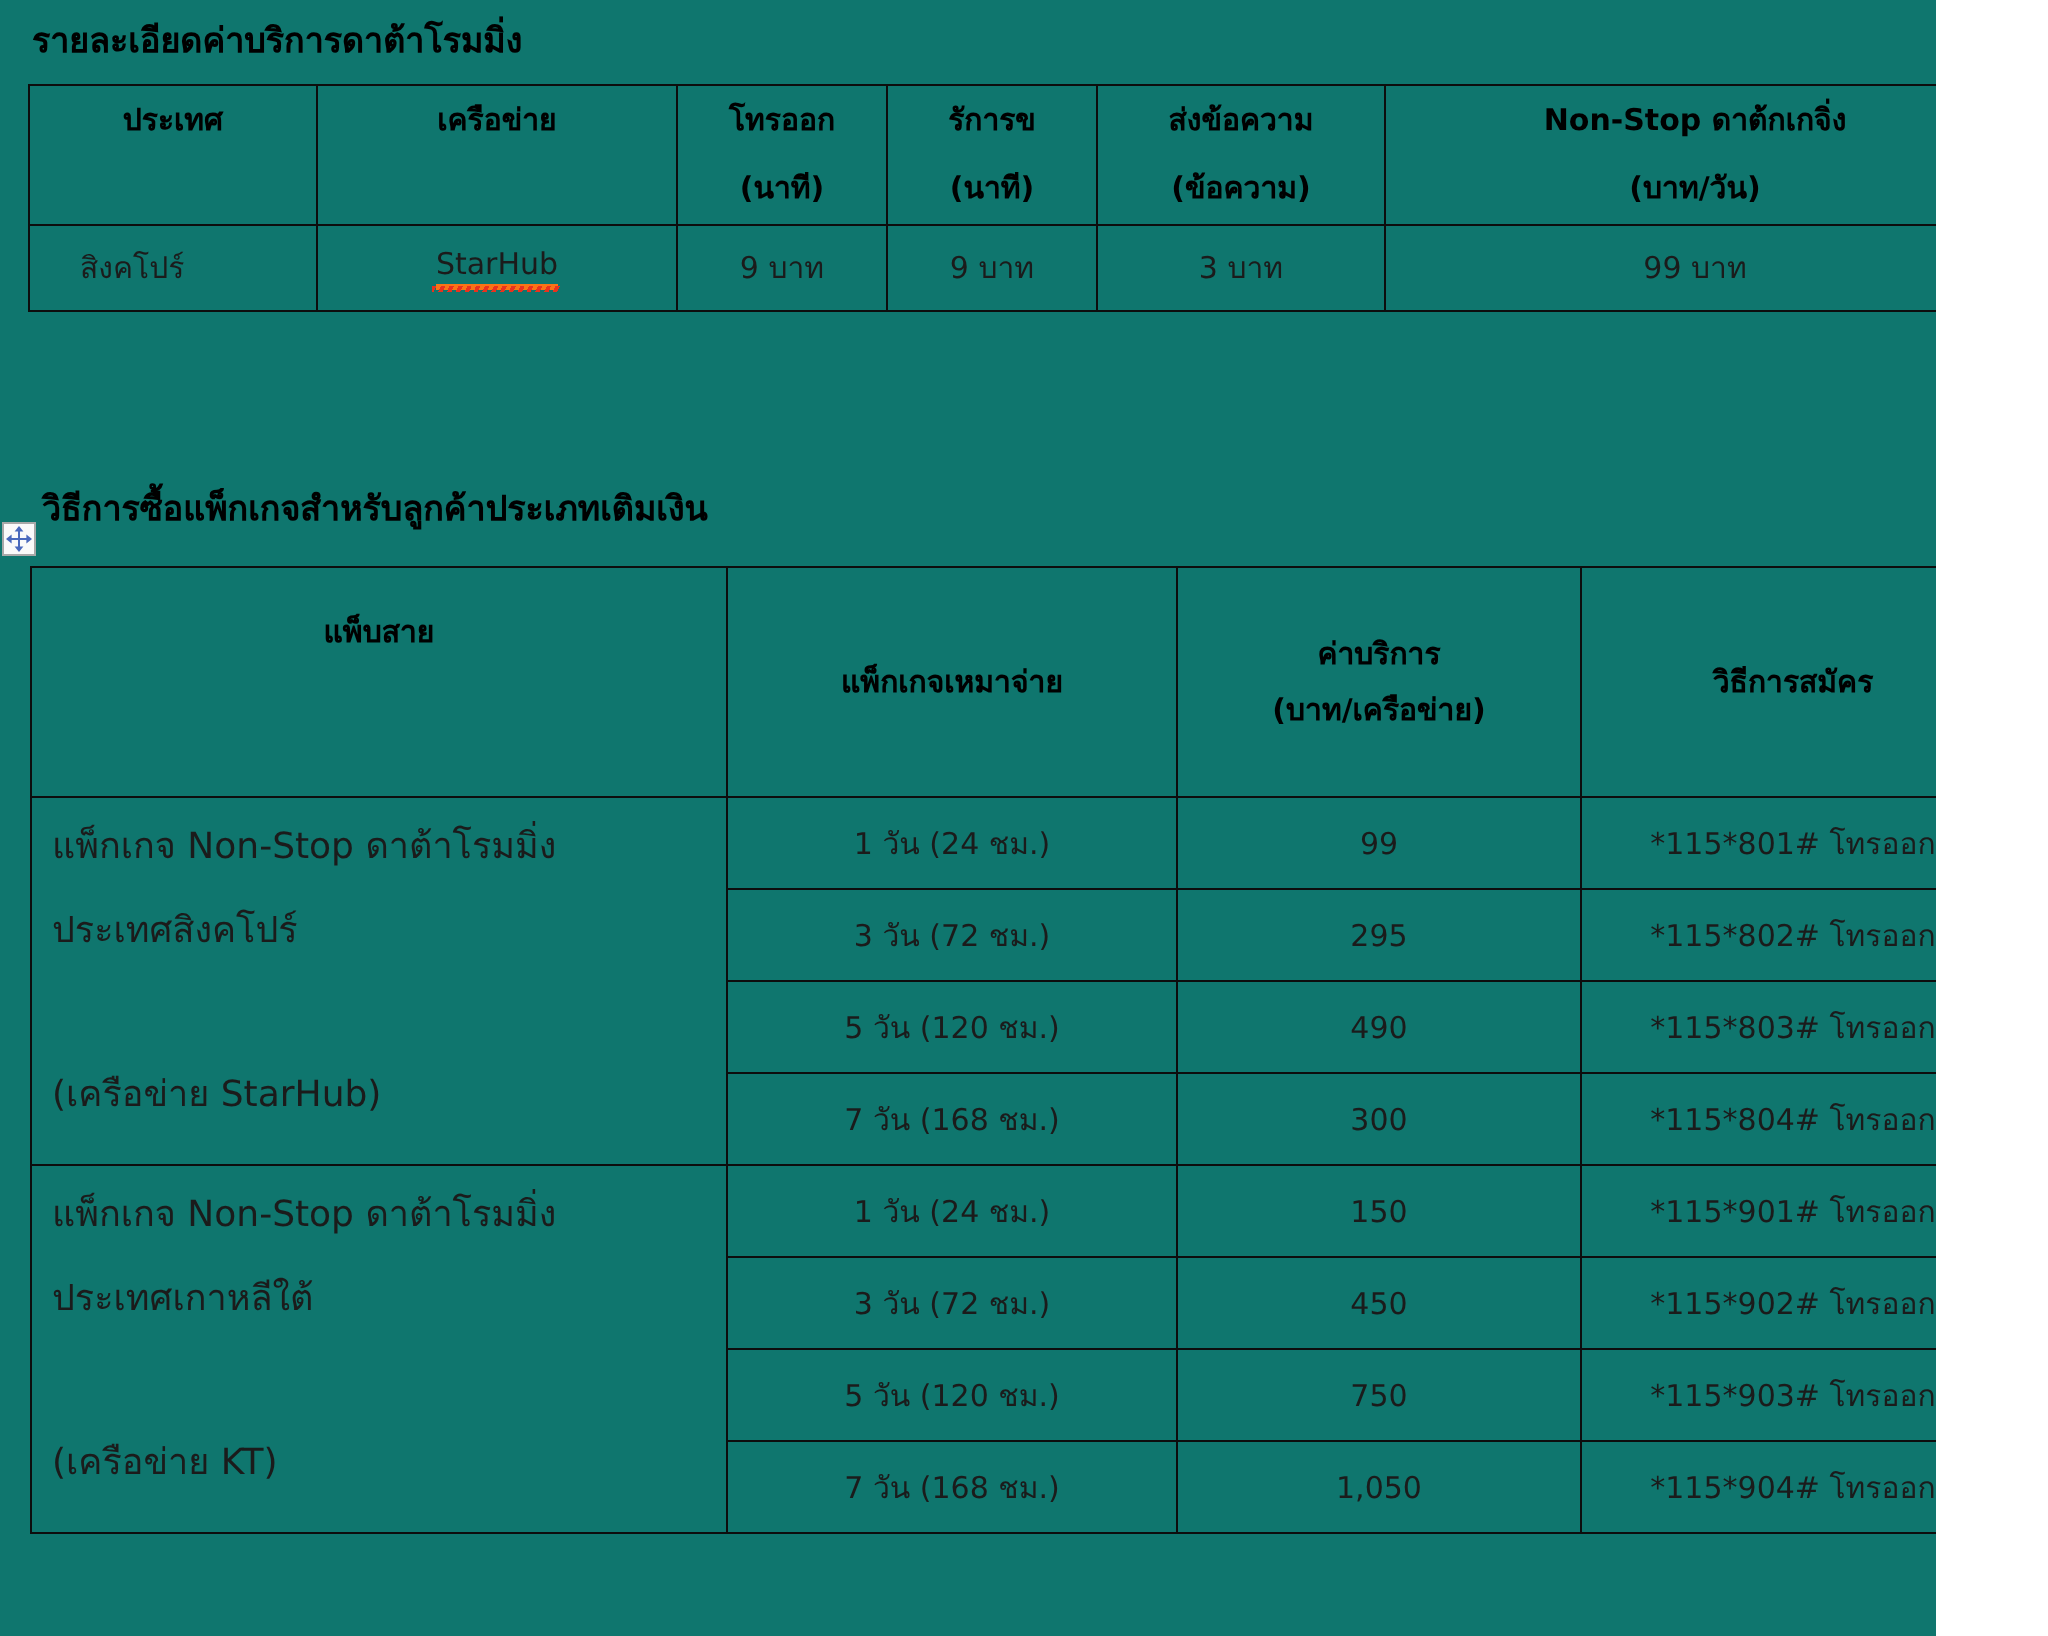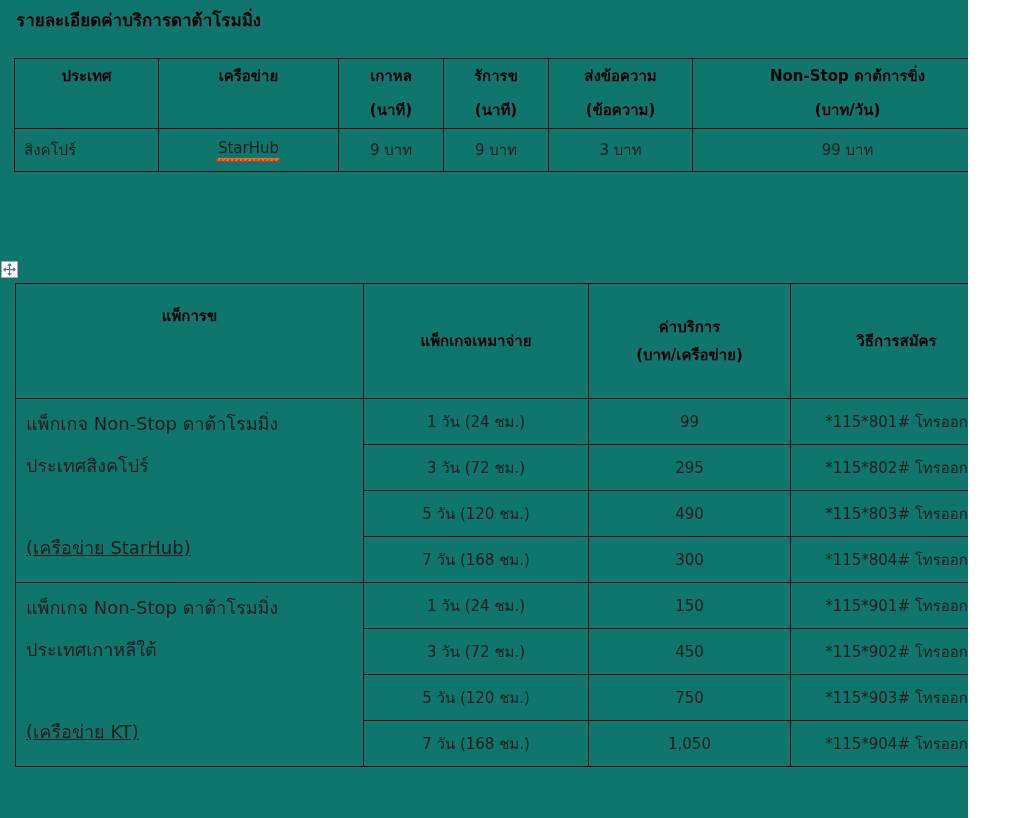--- a/index.html
+++ b/index.html
@@ -9,28 +9,28 @@
     color:#1b1b1b; overflow:hidden;
   }
   .sec-title { position:absolute; font-weight:bold; font-size:17px; color:#000; white-space:nowrap; }
   #title1 { left:16px; top:6px; }
   #title2 { left:21px; top:240px; }
 
   table { border-collapse:collapse; table-layout:fixed; position:absolute; }
   td, th { border:1.6px solid #0d0d0d; overflow:hidden; }
 
   
-  #table1 { left:14px; top:58px; width:988px; }
+  #table1 { left:14px; top:42px; width:988px; }
   #table1 th { font-size:15px; font-weight:bold; text-align:center; vertical-align:top; padding-top:6px; color:#000; }
   #table1 .hl1 { line-height:23px; }
   #table1 .hl2 { line-height:23px; margin-top:11px; }
   #table1 tr.hdr { height:70px; }
   #table1 tr.data { height:43px; }
   #table1 td { font-size:15px; text-align:center; vertical-align:middle; }
-  #table1 td.country { text-align:left; padding-left:9px; }
+  #table1 td.country { text-align:left; padding-left:25px; }
 
   .starhub { position:relative; display:inline-block; border-bottom:3px solid #f97316; padding-bottom:1px; }
   .starhub::after {
     content:""; position:absolute; left:-2px; right:-2px; bottom:-4px; height:3px;
     background:repeating-linear-gradient(115deg,#e8321e 0 2px,transparent 2px 4px);
   }
 
   
   #table2 { left:15px; top:283px; width:987px; }
   #table2 tr.hdr { height:115px; }
@@ -38,21 +38,21 @@
   #table2 th { font-size:15px; font-weight:bold; text-align:center; color:#000; }
   #table2 th.h-package { vertical-align:top; padding-top:20px; }
   #table2 th.h-mid { vertical-align:middle; }
   #table2 .hl1 { line-height:24px; }
   #table2 .hl2 { line-height:24px; margin-top:4px; }
   #table2 td { font-size:15px; text-align:center; vertical-align:middle; }
   #table2 td.package {
     text-align:left; vertical-align:top; padding:4px 6px 0 10px; font-size:18px;
   }
   #table2 td.package .pl { line-height:42px; white-space:nowrap; }
-  #table2 td.package .pl-net { line-height:42px; margin-top:40px; white-space:nowrap;text-decoration:underline; }
+  #table2 td.package .pl-net { line-height:42px; margin-top:40px; white-space:nowrap; }
 
   
   .footnote { position:absolute; left:57px; top:782px; font-size:15px; }
   .footnote .marker { font-size:11px; vertical-align:2px; color:#000; }
   .footnote .ftext { margin-left:16px; }
 
   
   .move-handle {
     position:absolute; left:1px; top:261px; width:15px; height:15px;
     border:1px solid #a9a9a9; background:#fafafa;
@@ -81,49 +81,50 @@
     </colgroup>
     <tbody>
         <tr class="hdr">
       <th>
         <div class="hl1">ประเทศ</div>
       </th>
       <th>
         <div class="hl1">เครือข่าย</div>
       </th>
       <th>
-        <div class="hl1">เกาหล</div>
+        <div class="hl1">โทรออก</div>
         <div class="hl2">(นาที)</div>
       </th>
       <th>
         <div class="hl1">รัการข</div>
         <div class="hl2">(นาที)</div>
       </th>
       <th>
         <div class="hl1">ส่งข้อความ</div>
         <div class="hl2">(ข้อความ)</div>
       </th>
       <th>
-        <div class="hl1">Non-Stop ดาต้การขิ่ง</div>
+        <div class="hl1">Non-Stop ดาต้กเกจิ่ง</div>
         <div class="hl2">(บาท/วัน)</div>
       </th>
     </tr>
     <tr class="data">
       <td class="country">สิงคโปร์</td>
       <td>
         <span class="starhub">StarHub</span>
       </td>
       <td>9 บาท</td>
       <td>9 บาท</td>
       <td>3 บาท</td>
       <td>99 บาท</td>
     </tr>
   </tbody>
     </table>
 
+  <div class="sec-title" id="title2">วิธีการซื้อแพ็กเกจสำหรับลูกค้าประเภทเติมเงิน</div>
 
   <div class="move-handle">
     <svg width="13" height="13" viewBox="0 0 13 13">
       <g fill="#4a69bd">
         <rect x="6" y="2" width="1" height="9"></rect>
         <rect x="2" y="6" width="9" height="1"></rect>
         <path d="M6.5 0 L4.3 2.8 L8.7 2.8 Z"></path>
         <path d="M6.5 13 L4.3 10.2 L8.7 10.2 Z"></path>
         <path d="M0 6.5 L2.8 4.3 L2.8 8.7 Z"></path>
         <path d="M13 6.5 L10.2 4.3 L10.2 8.7 Z"></path>
@@ -134,21 +135,21 @@
   <table id="table2">
     <colgroup>
       <col style="width:348px">
         <col style="width:225px">
         <col style="width:202px">
         <col style="width:212px">
     </colgroup>
     <tbody>
         <tr class="hdr">
       <th class="h-package">
-        <div class="hl1">แพ็การข</div>
+        <div class="hl1">แพ็บสาย</div>
       </th>
       <th class="h-mid">แพ็กเกจเหมาจ่าย</th>
       <th class="h-mid">
         <div class="hl1">ค่าบริการ</div>
         <div class="hl2">(บาท/เครือข่าย)</div>
       </th>
       <th class="h-mid">วิธีการสมัคร</th>
     </tr>
 
     <tr class="data">

